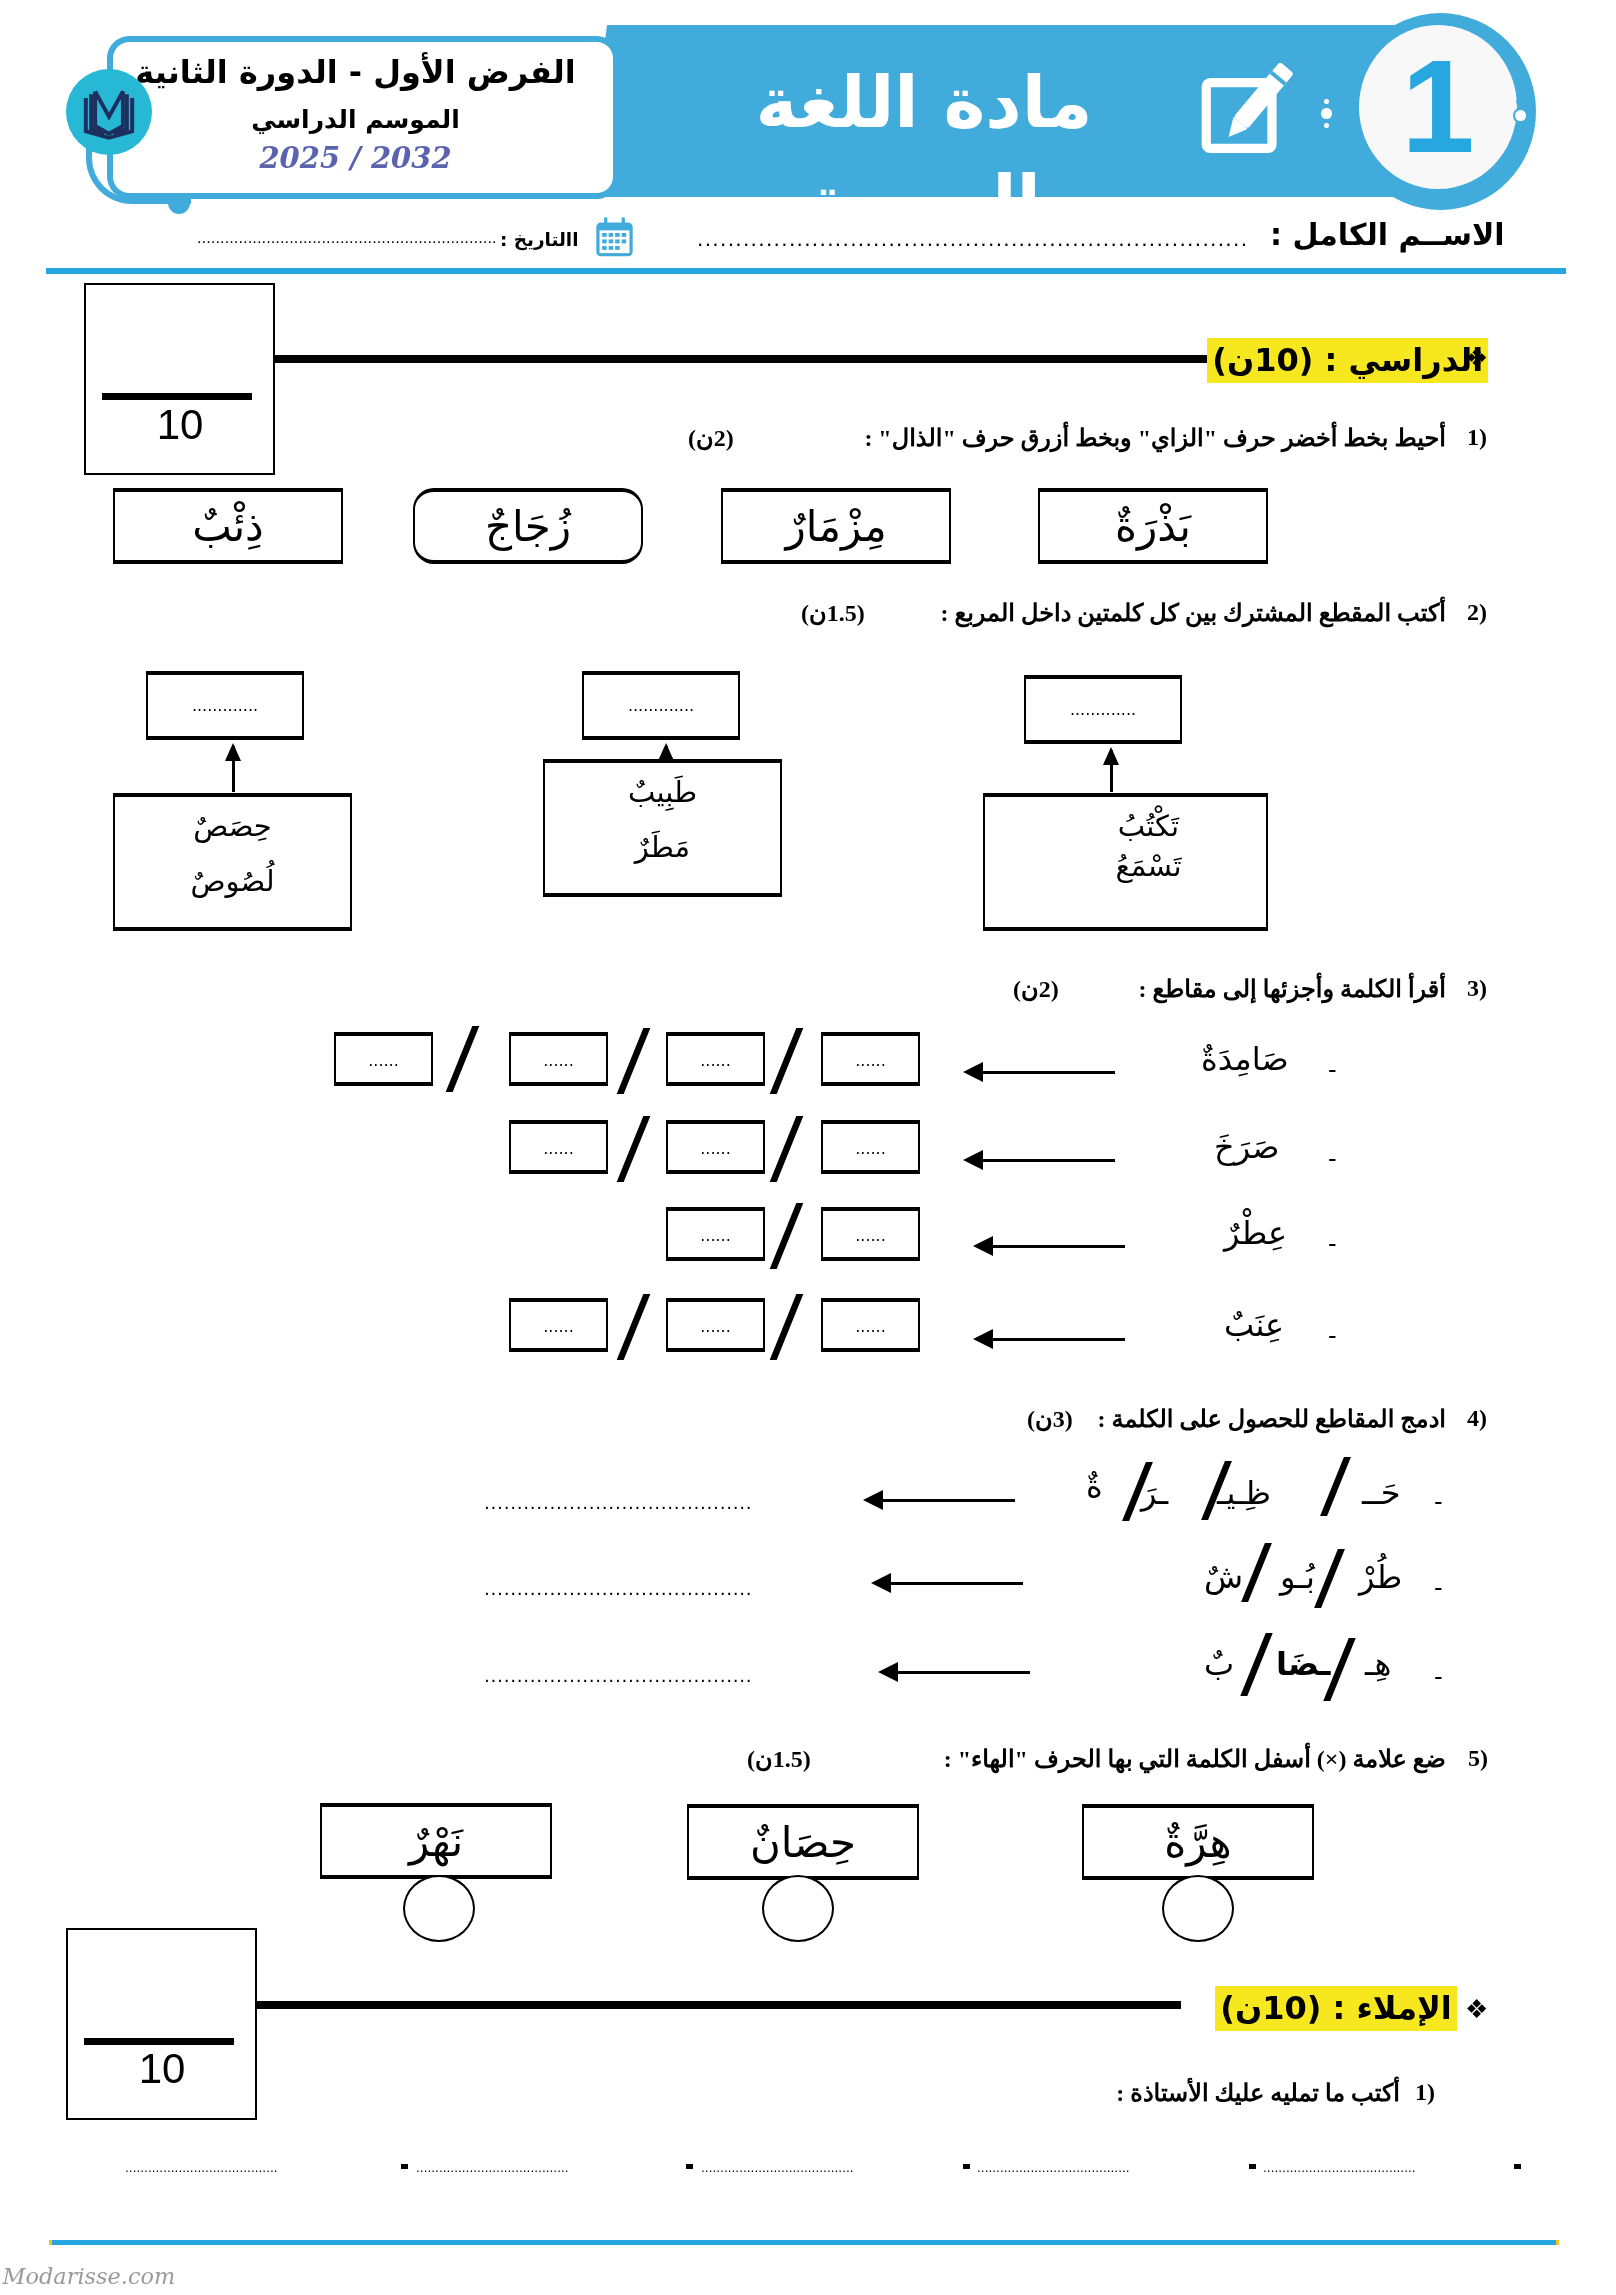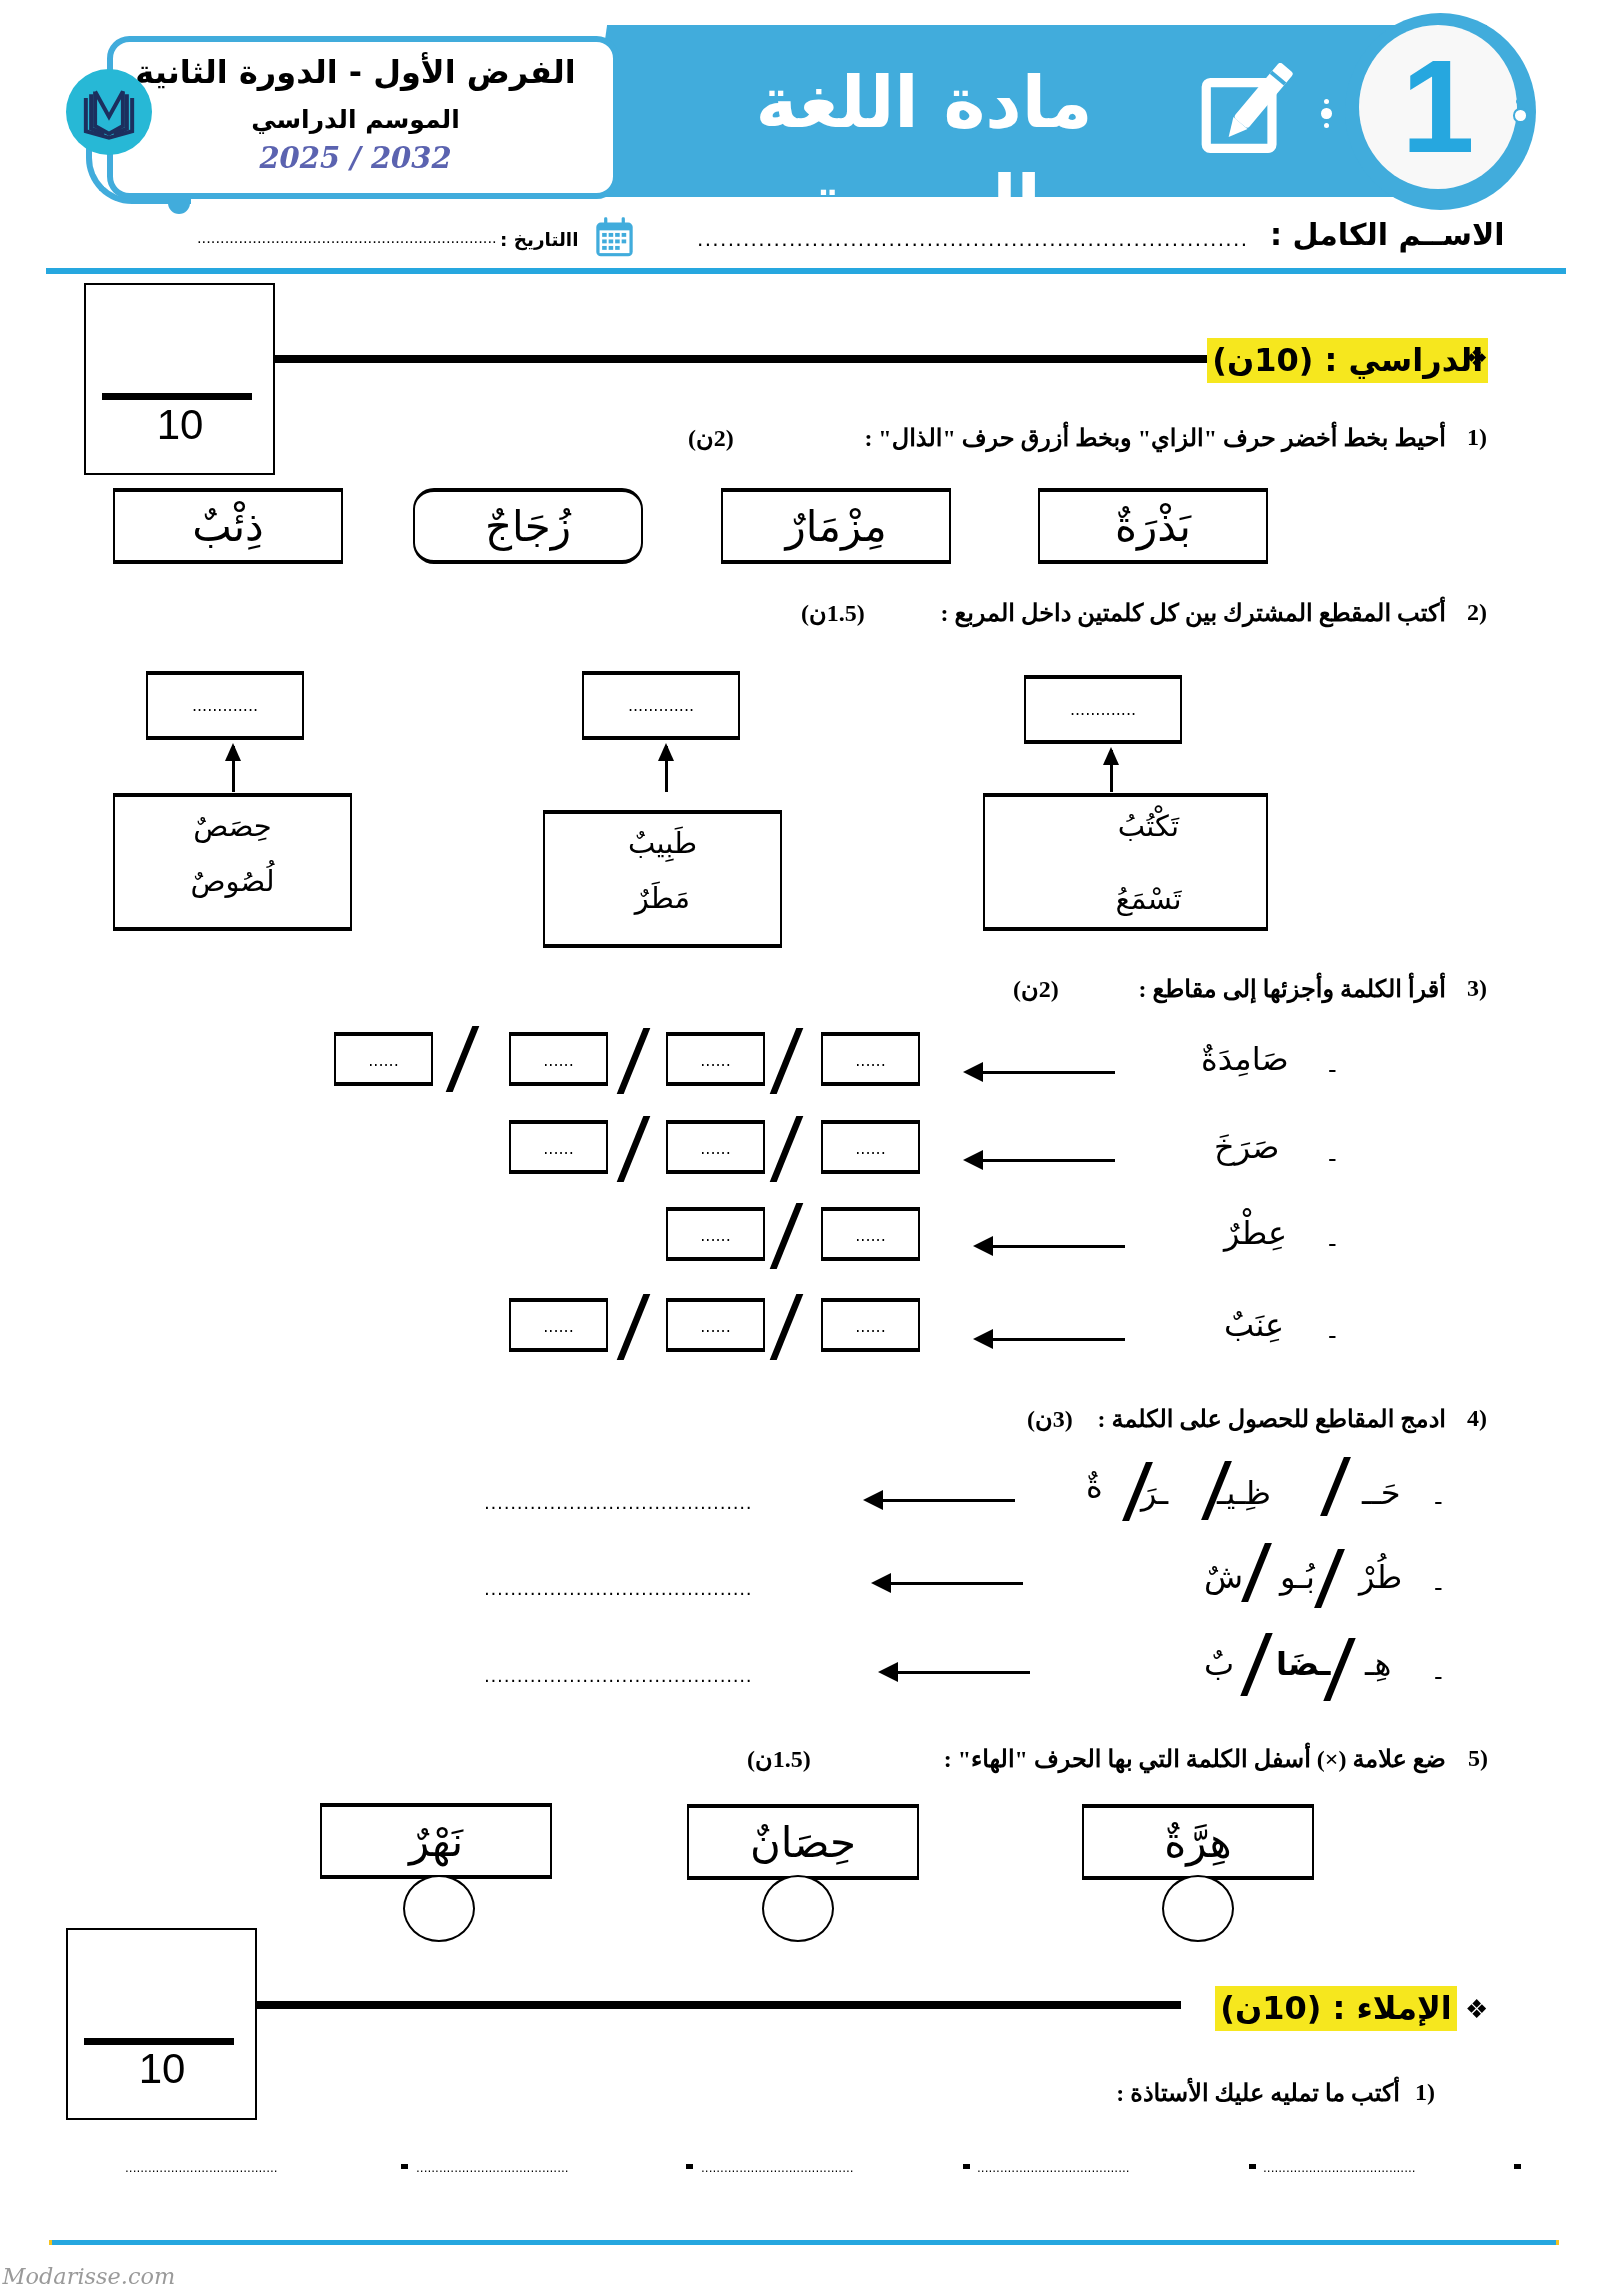--- a/index.html
+++ b/index.html
@@ -185,26 +185,26 @@
 <div class="abs word-box rtl" style="left:113px;top:488px;width:226px;height:68px;">ذِئْبٌ</div>
 
 <div class="abs q-text rtl" style="left:1467px;top:599px;">2)</div>
 <div class="abs q-text rtl" style="right:171px;top:599px;">أكتب المقطع المشترك بين كل كلمتين داخل المربع :</div>
 <div class="abs q-text rtl" style="left:801px;top:599px;">(1.5ن)</div>
 
 <div class="abs small-box" style="left:1024px;top:675px;width:154px;height:61px;">.............</div>
 <div class="abs arrow-up" style="left:1110px;top:750px;height:42px;"></div>
 <div class="abs pair-box rtl" style="left:983px;top:793px;width:235px;height:130px;padding-left:46px;">
   <div style="margin-top:12px;">تَكْتُبُ</div>
-  <div style="margin-top:39px;">تَسْمَعُ</div>
+  <div style="margin-top:6px;">تَسْمَعُ</div>
 </div>
 
 <div class="abs small-box" style="left:582px;top:671px;width:154px;height:61px;">.............</div>
 <div class="abs arrow-up" style="left:665px;top:746px;height:46px;"></div>
-<div class="abs pair-box rtl" style="left:543px;top:810px;width:235px;height:130px;">
+<div class="abs pair-box rtl" style="left:543px;top:759px;width:235px;height:130px;">
   <div style="margin-top:12px;">طَبِيبٌ</div>
   <div style="margin-top:21px;">مَطَرٌ</div>
 </div>
 
 <div class="abs small-box" style="left:146px;top:671px;width:154px;height:61px;">.............</div>
 <div class="abs arrow-up" style="left:232px;top:746px;height:46px;"></div>
 <div class="abs pair-box rtl" style="left:113px;top:793px;width:235px;height:130px;">
   <div style="margin-top:12px;">حِصَصٌ</div>
   <div style="margin-top:21px;">لُصُوصٌ</div>
 </div>

